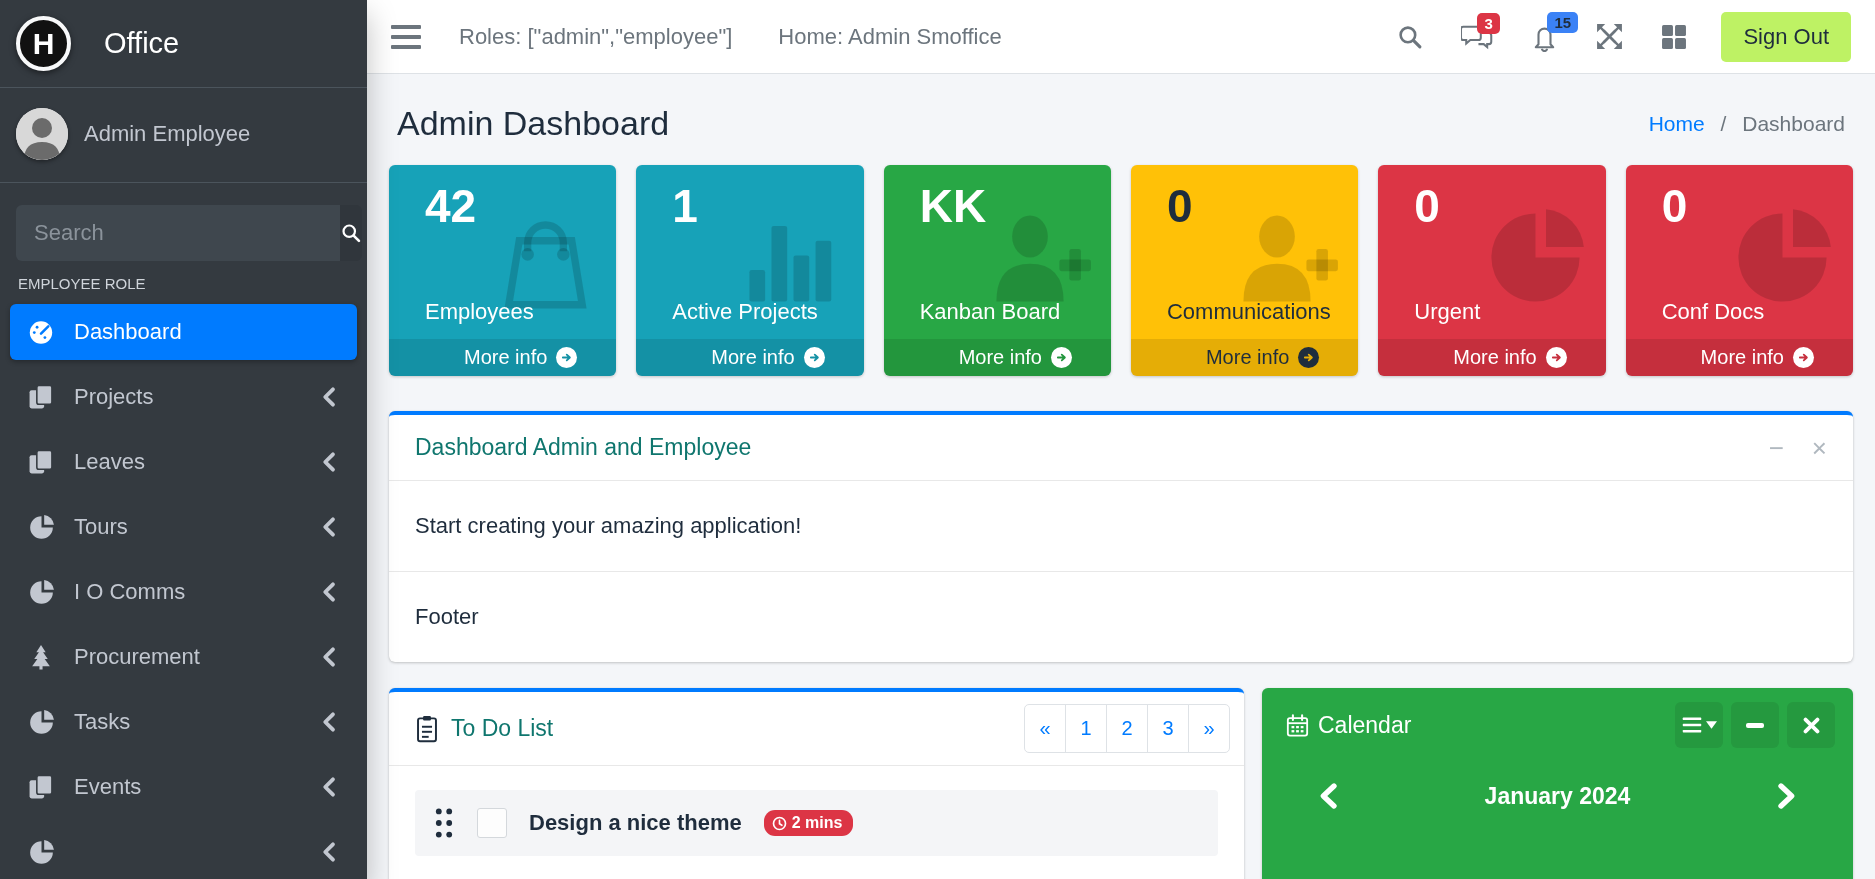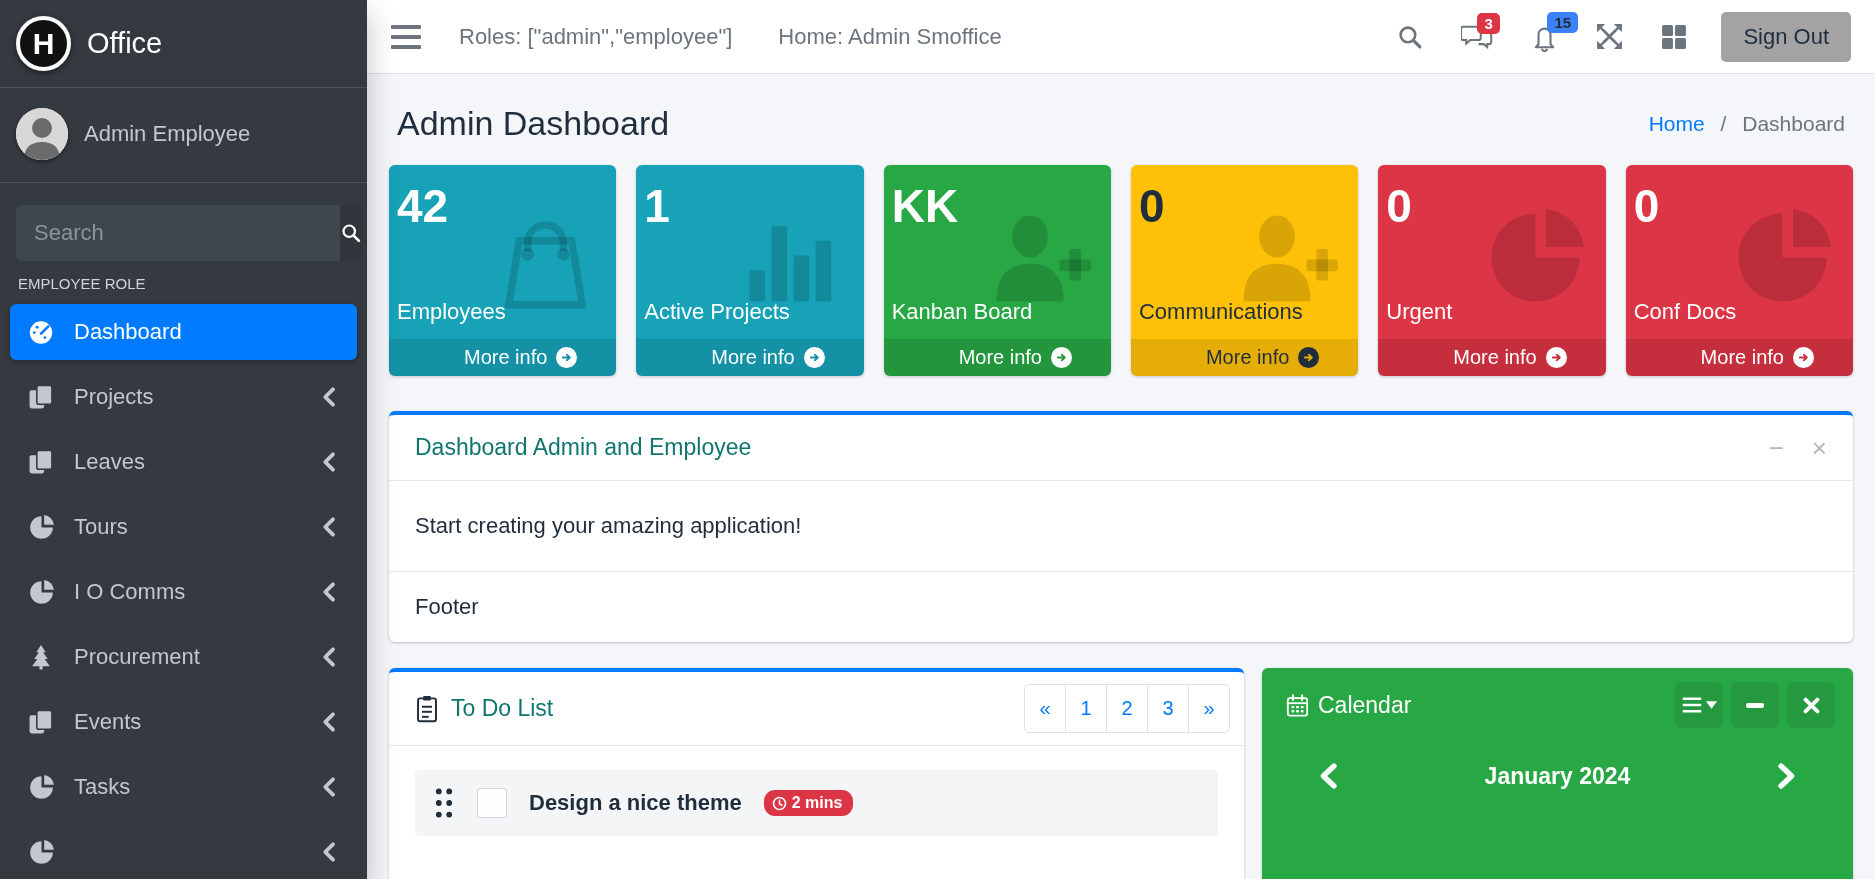--- a/index.html
+++ b/index.html
@@ -10,21 +10,21 @@
 
   
   .sidebar { width:367px; min-width:367px; height:100%; background:#343a40; color:#c2c7d0;
     box-shadow:0 14px 28px rgba(0,0,0,.25); z-index:5; }
   .brand { display:flex; align-items:center; height:88px; padding:0 16px;
     border-bottom:1px solid #4b545c; }
   .brand-logo { width:55px; height:55px; border-radius:50%; background:#111;
     border:4px solid #f8f9fa; box-shadow:0 2px 6px rgba(0,0,0,.5);
     display:flex; align-items:center; justify-content:center;
     color:#fff; font-size:30px; font-weight:700; }
-  .brand-text { margin-left:16px; color:#fff; font-size:29px; font-weight:300; }
+  .brand-text { margin-left:33px; color:#fff; font-size:29px; font-weight:300; }
   .user-panel { display:flex; align-items:center; padding:20px 16px 22px;
     border-bottom:1px solid #4b545c; }
   .avatar { width:52px; height:52px; border-radius:50%; overflow:hidden; background:#e9ecef;
     box-shadow:0 2px 4px rgba(0,0,0,.4); }
   .user-name { margin-left:16px; font-size:22px; color:#c2c7d0; }
   .sidebar-search { display:flex; margin:22px 16px 0; height:56px; }
   .sidebar-search input { flex:1; background:#3f474e; border:0; border-radius:6px 0 0 6px;
     color:#fff; font-size:22px; padding:0 18px; font-family:inherit; outline:none; }
   .sidebar-search input::placeholder { color:#8b939b; }
   .search-btn { width:58px; background:#30363c; border:0; border-radius:0 6px 6px 0;
@@ -44,21 +44,21 @@
   .topnav { height:74px; min-height:74px; background:#fff; border-bottom:1px solid #dee2e6;
     display:flex; align-items:center; padding:0 24px; color:#6c757d; }
   .topnav .nav-link { display:flex; align-items:center; margin-right:46px; cursor:pointer;
     font-size:22px; color:#6c757d; position:relative; }
   .topnav .spacer { flex:1; }
   .icon-btn { position:relative; margin-left:38px; cursor:pointer; }
   .badge { position:absolute; top:-10px; left:16px; font-size:15px; font-weight:700;
     padding:2px 7px; border-radius:5px; }
   .badge.red { background:#dc3545; color:#fff; }
   .badge.yellow { background:#3b82f6; color:#1f2d3d; }
-  .signout-btn { margin-left:34px; background:#a3a3a3; color:#1f2d3d; border:0;
+  .signout-btn { margin-left:34px; background:#bef264; color:#1f2d3d; border:0;
     border-radius:5px; font-size:22px; padding:12px 22px; cursor:pointer; font-family:inherit; }
 
   
   .content { flex:1; padding:22px 22px 0; overflow:hidden; }
   .page-head { display:flex; align-items:center; justify-content:space-between;
     padding:8px 8px 22px; }
   .page-title { font-size:34px; font-weight:500; color:#1f2d3d; }
   .breadcrumb { font-size:21px; }
   .breadcrumb .bc-home { color:#007bff; cursor:pointer; }
   .breadcrumb .bc-sep { color:#6c757d; margin:0 10px; }
@@ -66,41 +66,41 @@
 
   
   .boxes { display:flex; gap:20px; }
   .small-box { flex:1; height:211px; border-radius:6px; position:relative; overflow:hidden;
     display:flex; flex-direction:column; color:#fff;
     box-shadow:0 1px 3px rgba(0,0,0,.2); }
   .bg-info   { background:#17a2b8; --footer-bg:#1491a5; }
   .bg-success{ background:#28a745; --footer-bg:#23963e; }
   .bg-warning{ background:#ffc107; --footer-bg:#e6ae06; color:#1f2d3d; }
   .bg-danger { background:#dc3545; --footer-bg:#c62f3e; }
-  .sb-inner { flex:1; padding:16px 8px 14px; display:flex; flex-direction:column;
+  .sb-inner { flex:1; padding:16px 36px 14px; display:flex; flex-direction:column;
     justify-content:space-between; position:relative; z-index:1; }
   .sb-value { font-size:46px; font-weight:700; line-height:1.1; }
   .sb-label { font-size:22px; }
   .sb-ghost { position:absolute; right:18px; top:40px; width:105px; height:105px;
     color:rgba(0,0,0,.15); z-index:0; }
   .sb-footer { height:37px; background:rgba(0,0,0,.1); display:flex; align-items:center;
     justify-content:center; gap:9px; font-size:20px; cursor:pointer; position:relative; z-index:1;padding-left:36px; }
   .arrow-icon { width:21px; height:21px; border-radius:50%; background:currentColor;
     display:flex; align-items:center; justify-content:center; }
 
   
   .card { background:#fff; border-radius:6px; box-shadow:0 0 1px rgba(0,0,0,.12), 0 1px 3px rgba(0,0,0,.2);
     border-top:4px solid #007bff; margin-top:35px; }
   .card-header { display:flex; align-items:center; padding:19px 26px;
     border-bottom:1px solid rgba(0,0,0,.09); }
   .card-title { font-size:23px; color:#0f766e; display:flex; align-items:center; gap:12px; }
   .card-tools { margin-left:auto; display:flex; align-items:center; gap:28px; color:#b0b8bf; }
   .tool-glyph { font-size:26px; line-height:1; cursor:pointer; }
   .card-body { padding:32px 26px; font-size:22px; color:#1f2d3d; }
-  .card-footer { border-top:1px solid rgba(0,0,0,.09); padding:22px 26px; font-size:22px; color:#1f2d3d; }
+  .card-footer { border-top:1px solid rgba(0,0,0,.09); padding:32px 26px; font-size:22px; color:#1f2d3d; }
 
   .row2 { display:flex; gap:18px; margin-top:26px; align-items:flex-start; }
   .todo-card { width:855px; min-width:855px; margin-top:0; height:260px; }
   .todo-header { padding:12px 14px 12px 26px; }
   .pagination { margin-left:auto; display:flex; }
   .page-cell { width:42px; height:49px; display:flex; align-items:center; justify-content:center;
     border:1px solid #dee2e6; margin-left:-1px; background:#fff; color:#007bff;
     font-size:20px; cursor:pointer; }
   .page-cell:first-child { border-radius:5px 0 0 5px; margin-left:0; }
   .page-cell:last-child { border-radius:0 5px 5px 0; }
@@ -241,41 +241,41 @@
       <span class="nav-label">Procurement</span>
       <span class="nav-arrow">
         <svg width="18" height="22" viewBox="0 0 30 40">
             <polyline points="24,6 10,20 24,34" fill="none" stroke="#c2c7d0" stroke-width="7" stroke-linecap="round" stroke-linejoin="round"></polyline>
           </svg>
       </span>
     </li>
 
     <li class="nav-item">
       <span class="nav-icon">
+        <svg width="27" height="27" viewBox="0 0 100 100" fill="currentColor">
+          <path d="M50,50 L92,50 A42,42 0 1 1 50,8 Z"></path>
+          <path d="M60,40 L60,4 A40,40 0 0 1 96,40 Z"></path>
+        </svg>
+      </span>
+      <span class="nav-label">Tasks</span>
+      <span class="nav-arrow">
+        <svg width="18" height="22" viewBox="0 0 30 40">
+            <polyline points="24,6 10,20 24,34" fill="none" stroke="#c2c7d0" stroke-width="7" stroke-linecap="round" stroke-linejoin="round"></polyline>
+          </svg>
+      </span>
+    </li>
+
+    <li class="nav-item">
+      <span class="nav-icon">
         <svg width="26" height="26" viewBox="0 0 100 100" fill="currentColor">
           <rect x="6" y="24" width="56" height="70" rx="8"></rect>
           <rect x="34" y="6" width="58" height="72" rx="8" stroke="#343a40" stroke-width="6"></rect>
         </svg>
       </span>
       <span class="nav-label">Events</span>
-      <span class="nav-arrow">
-        <svg width="18" height="22" viewBox="0 0 30 40">
-            <polyline points="24,6 10,20 24,34" fill="none" stroke="#c2c7d0" stroke-width="7" stroke-linecap="round" stroke-linejoin="round"></polyline>
-          </svg>
-      </span>
-    </li>
-
-    <li class="nav-item">
-      <span class="nav-icon">
-        <svg width="27" height="27" viewBox="0 0 100 100" fill="currentColor">
-          <path d="M50,50 L92,50 A42,42 0 1 1 50,8 Z"></path>
-          <path d="M60,40 L60,4 A40,40 0 0 1 96,40 Z"></path>
-        </svg>
-      </span>
-      <span class="nav-label">Tasks</span>
       <span class="nav-arrow">
         <svg width="18" height="22" viewBox="0 0 30 40">
             <polyline points="24,6 10,20 24,34" fill="none" stroke="#c2c7d0" stroke-width="7" stroke-linecap="round" stroke-linejoin="round"></polyline>
           </svg>
       </span>
     </li>
 
     <li class="nav-item">
       <span class="nav-icon">
         <svg width="27" height="27" viewBox="0 0 100 100" fill="currentColor">

